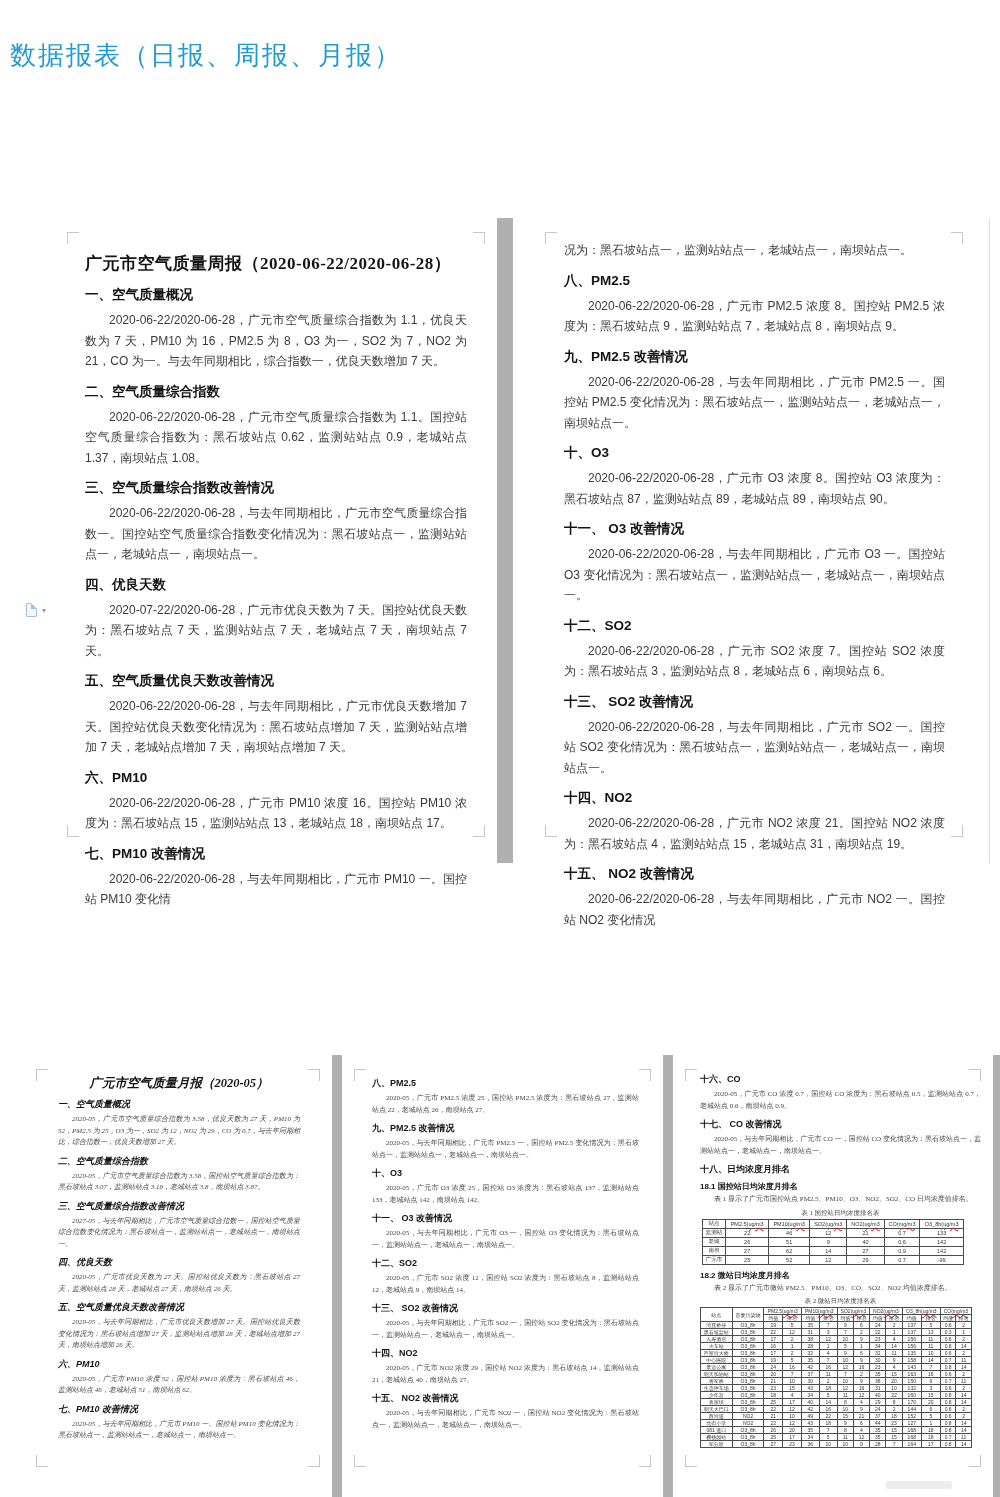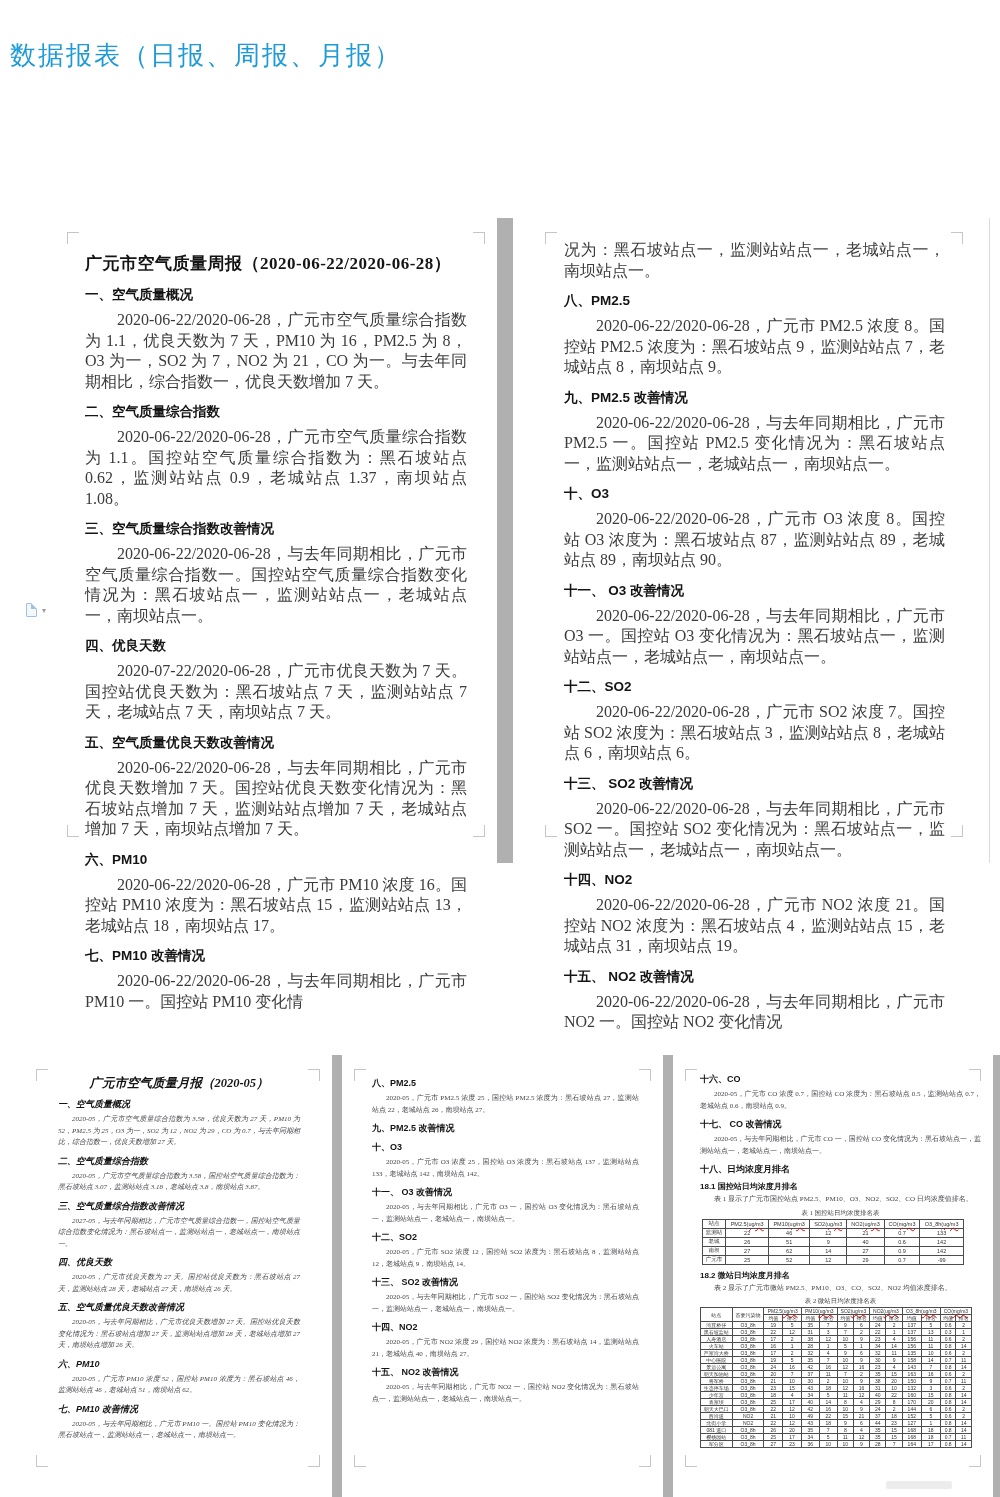--- a/index.html
+++ b/index.html
@@ -22,21 +22,21 @@
   .cm.bl { border-bottom-width:1px; border-left-width:1px; }
   .cm.br { border-bottom-width:1px; border-right-width:1px; }
 
   
   .wk .inner { padding:30px 30px 0 30px; }
   .wk.pg2 .inner { padding:20px 30px 0 51px; }
   .wk-title { font-family:"Liberation Serif", serif; font-weight:bold; color:#141414;
     font-size:17px; letter-spacing:0.5px; margin:4px 0 10px 0; }
   .wk h3 { font-size:13.5px; font-weight:bold; color:#141414; margin:11px 0 6px 0;
     font-family:"Liberation Sans", sans-serif; }
-  .wk p { font-family:Liberation Serif, serif; font-size:16px; line-height:20.5px;
+  .wk p { font-family:Liberation Sans, sans-serif; font-size:12px; line-height:20.5px;
     text-indent:2em; text-align:justify; color:#3b3b3b; }
   .wk p.cont { text-indent:0; margin-top:2px; }
 
   
   .mo .inner { padding:16px 32px 0 50px; }
   .mo.pgB .inner { padding:16px 24px 0 30px; }
   .mo.pgC .inner { padding:12px 12px 0 27px; }
   .mo-title { font-family:"Liberation Serif", serif; font-weight:bold; color:#141414;
     font-size:12.5px; text-align:center; margin:4px 0 5px 0; }
   .mo h3 { font-size:9px; font-weight:bold; color:#141414; margin:6px 0 3px 0; }
@@ -239,20 +239,21 @@
     <div class="inner">
       <div>
 
           <div class="sec">
             <h3>八、PM2.5</h3>
             <p>2020-05，广元市 PM2.5 浓度 25，国控站 PM2.5 浓度为：黑石坡站点 27，监测站站点 22，老城站点 26，南坝站点 27。</p>
           </div>
 
           <div class="sec">
             <h3>九、PM2.5 改善情况</h3>
+            <p>2020-05，与去年同期相比，广元市 PM2.5 一，国控站 PM2.5 变化情况为：黑石坡站点一，监测站站点一，老城站点一，南坝站点一。</p>
           </div>
 
           <div class="sec">
             <h3>十、O3</h3>
             <p>2020-05，广元市 O3 浓度 25，国控站 O3 浓度为：黑石坡站点 137，监测站站点 133，老城站点 142，南坝站点 142。</p>
           </div>
 
           <div class="sec">
             <h3>十一、 O3 改善情况</h3>
             <p>2020-05，与去年同期相比，广元市 O3 一，国控站 O3 变化情况为：黑石坡站点一，监测站站点一，老城站点一，南坝站点一。</p>

